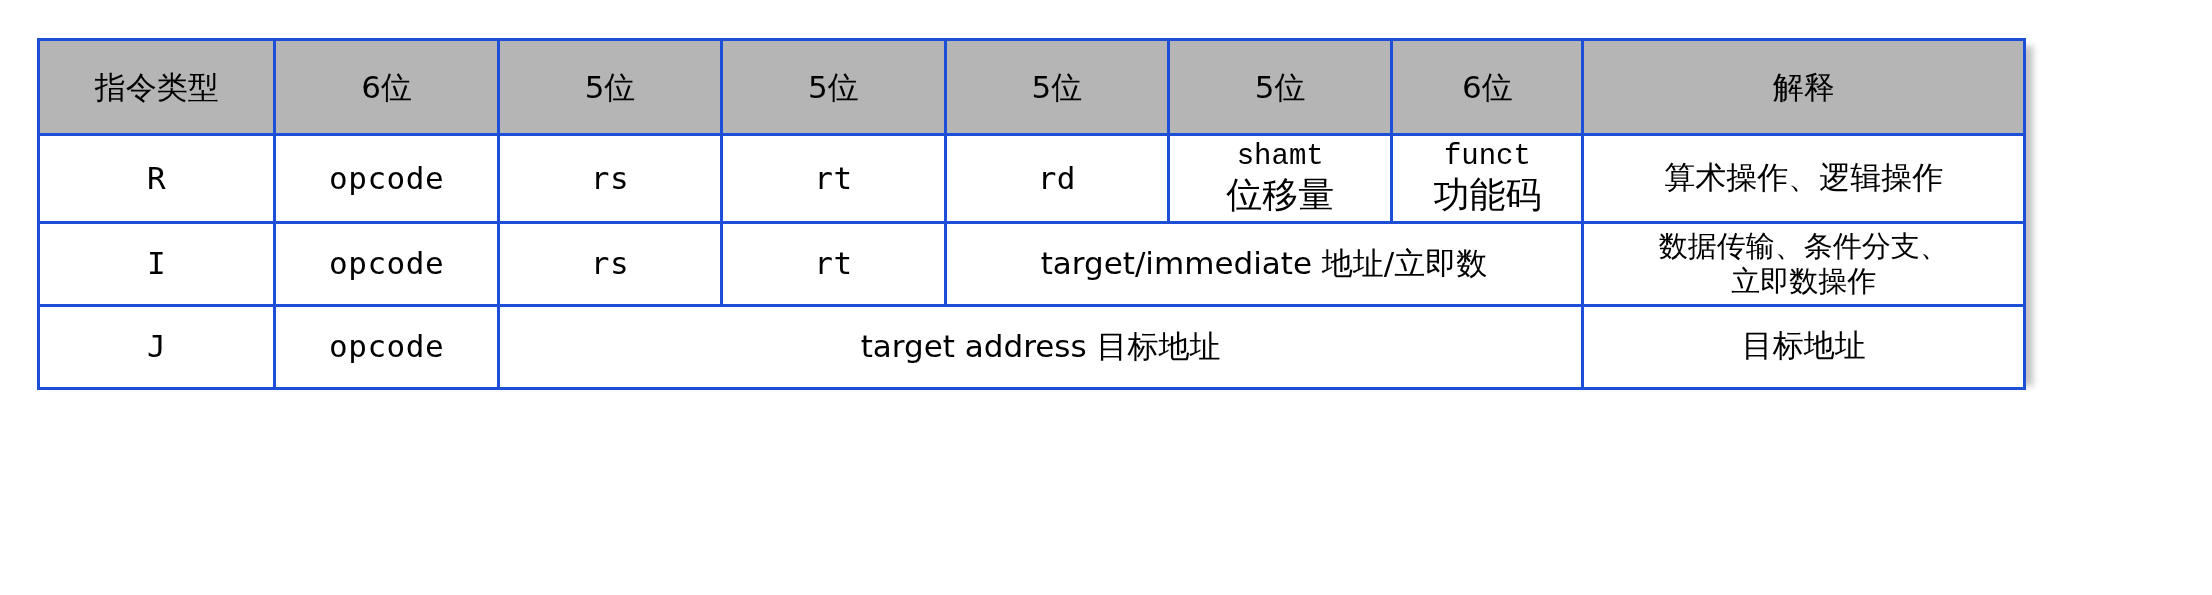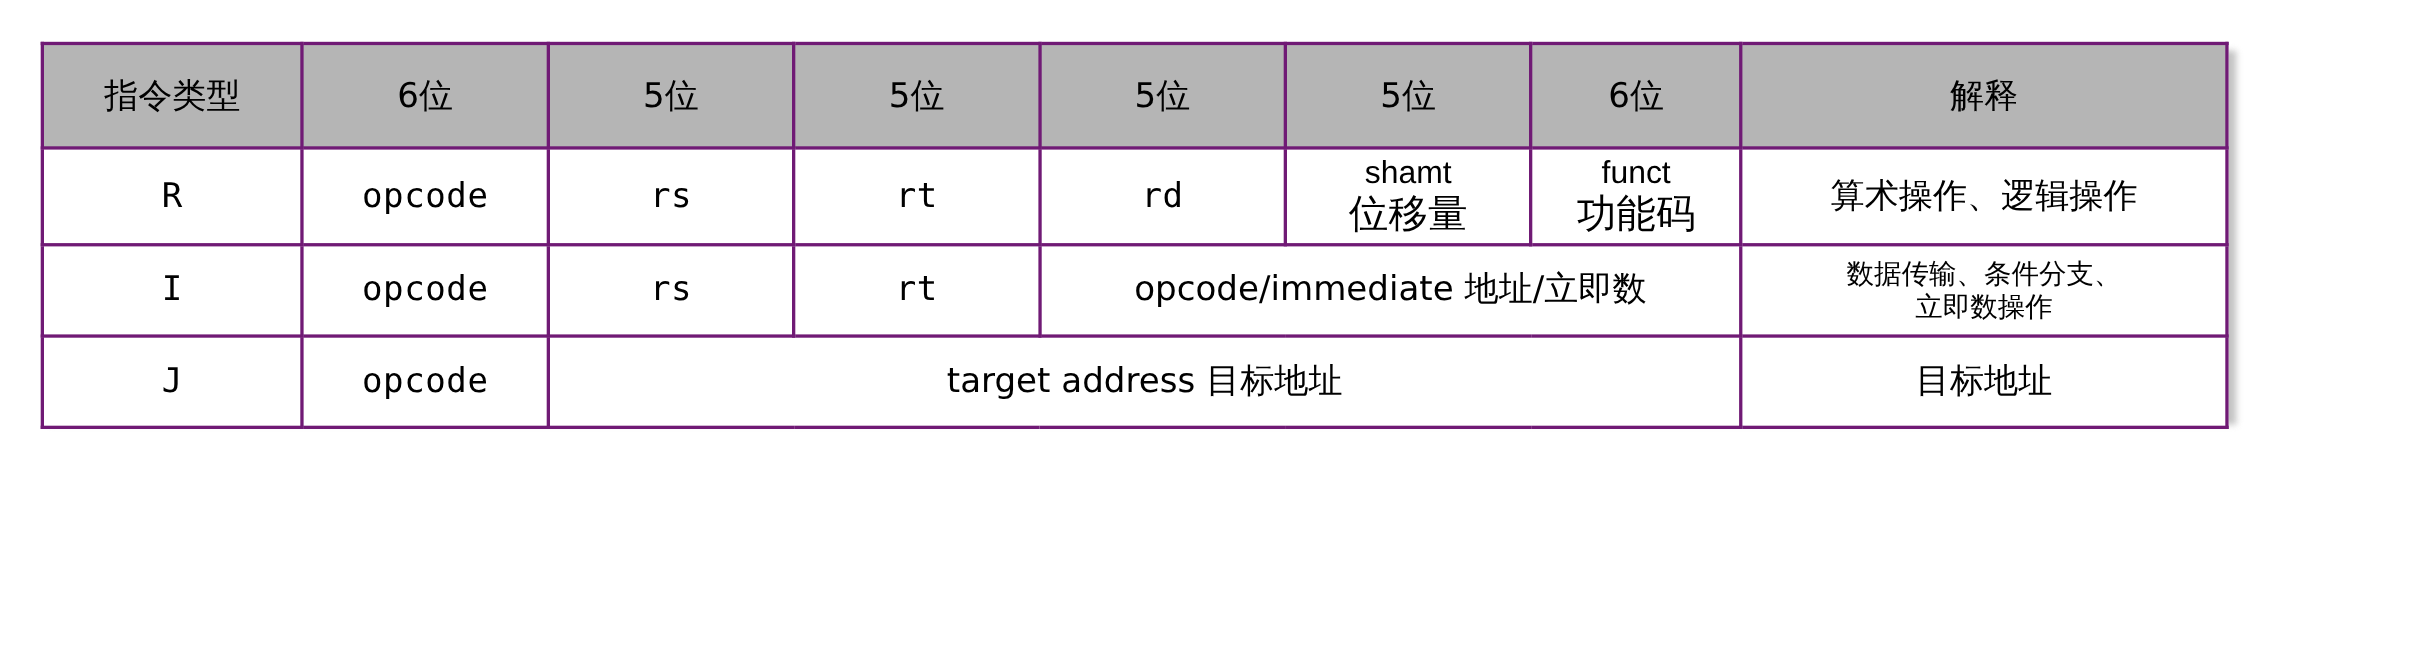--- a/index.html
+++ b/index.html
@@ -41,21 +41,21 @@
   }
 
   table.mips {
     border-collapse: collapse;
     table-layout: fixed;
     width: 1989px;
     background: #ffffff;
   }
 
   table.mips td {
-    border: 3px solid #701a75;
+    border: 3px solid #1d4ed8;
     text-align: center;
     vertical-align: middle;
     background: #ffffff;
     color: #000000;
     padding: 4px 24px;
     line-height: 1.18;
   }
 
   table.mips tr.header-row td {
     background: #b5b5b5;
@@ -75,31 +75,31 @@
     font-size: 31px;
     letter-spacing: 0.5px;
   }
   .cjk {
     font-family: Liberation Sans, sans-serif;
     font-size: 30px;
   }
 
   .two-line .l1 {
     display: block;
-    font-family: Liberation Sans, sans-serif;
+    font-family: Liberation Mono, monospace;
     font-size: 29px;
   }
   .two-line .l2 {
     display: block;
     font-size: 36px;
   }
 
   .stack .l1, .stack .l2 {
     display: block;
-    font-size: 25px;
+    font-size: 29px;
   }
 
   .wide-text {
     font-size: 31px;
   }
 
   .col-type   { width: 182px; }
   .col-f6a    { width: 172px; }
   .col-f5a    { width: 172px; }
   .col-f5b    { width: 172px; }
@@ -155,21 +155,21 @@
           <span class="l2">功能码</span>
         </td>
         <td class="cjk">算术操作、逻辑操作</td>
       </tr>
 
       <tr class="body-row">
         <td class="mono-hand">I</td>
         <td class="mono-hand">opcode</td>
         <td class="mono-hand">rs</td>
         <td class="mono-hand">rt</td>
-        <td class="wide-text" colspan="3">opcode/immediate 地址/立即数</td>
+        <td class="wide-text" colspan="3">target/immediate 地址/立即数</td>
         <td class="stack">
           <span class="l1">数据传输、条件分支、</span>
           <span class="l2">立即数操作</span>
         </td>
       </tr>
 
       <tr class="body-row">
         <td class="mono-hand">J</td>
         <td class="mono-hand">opcode</td>
         <td class="wide-text" colspan="5">target address 目标地址</td>

